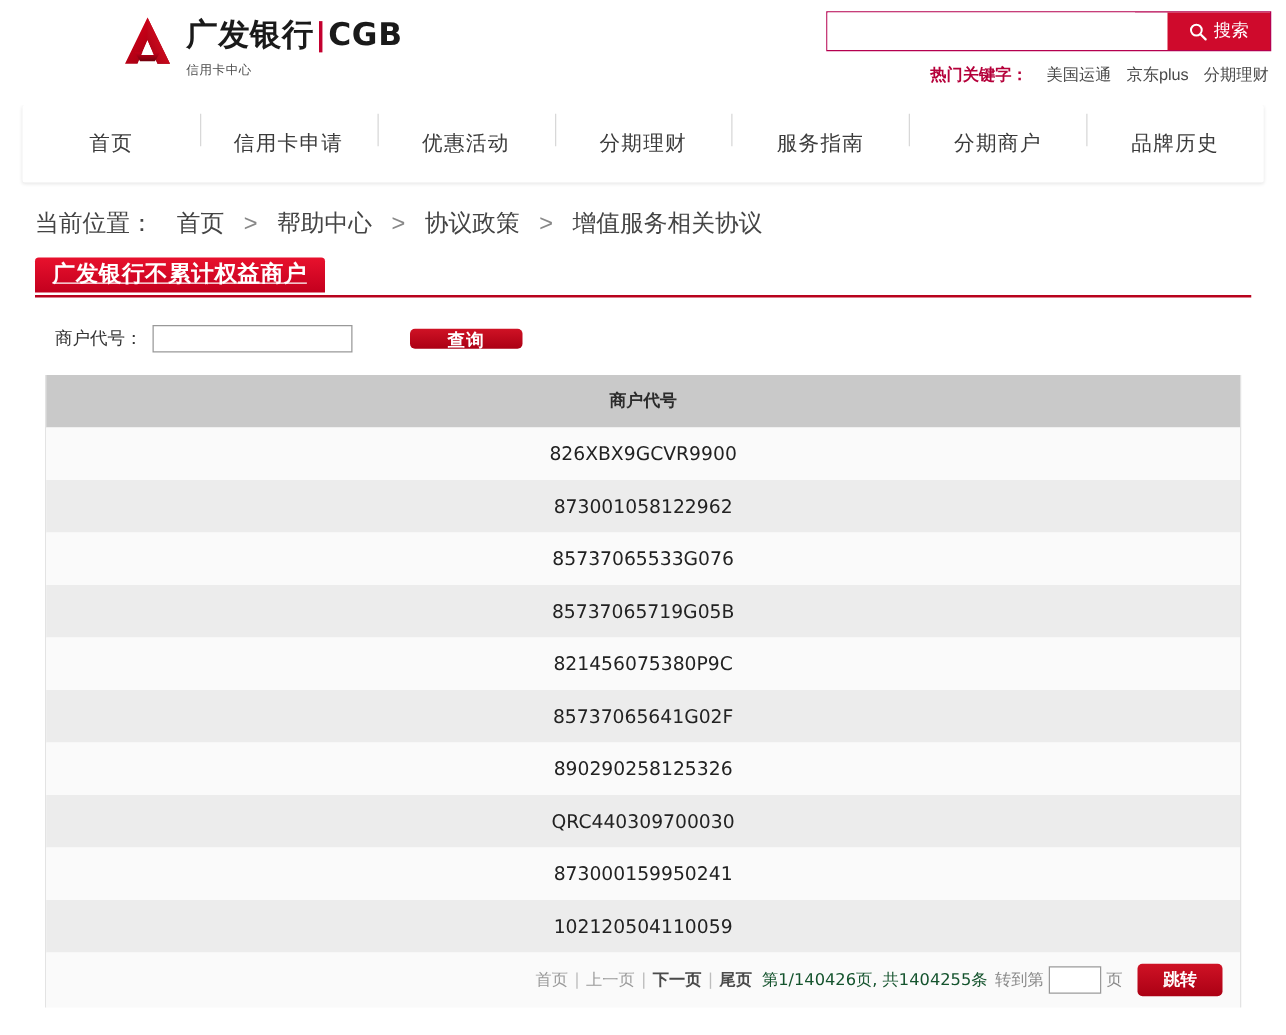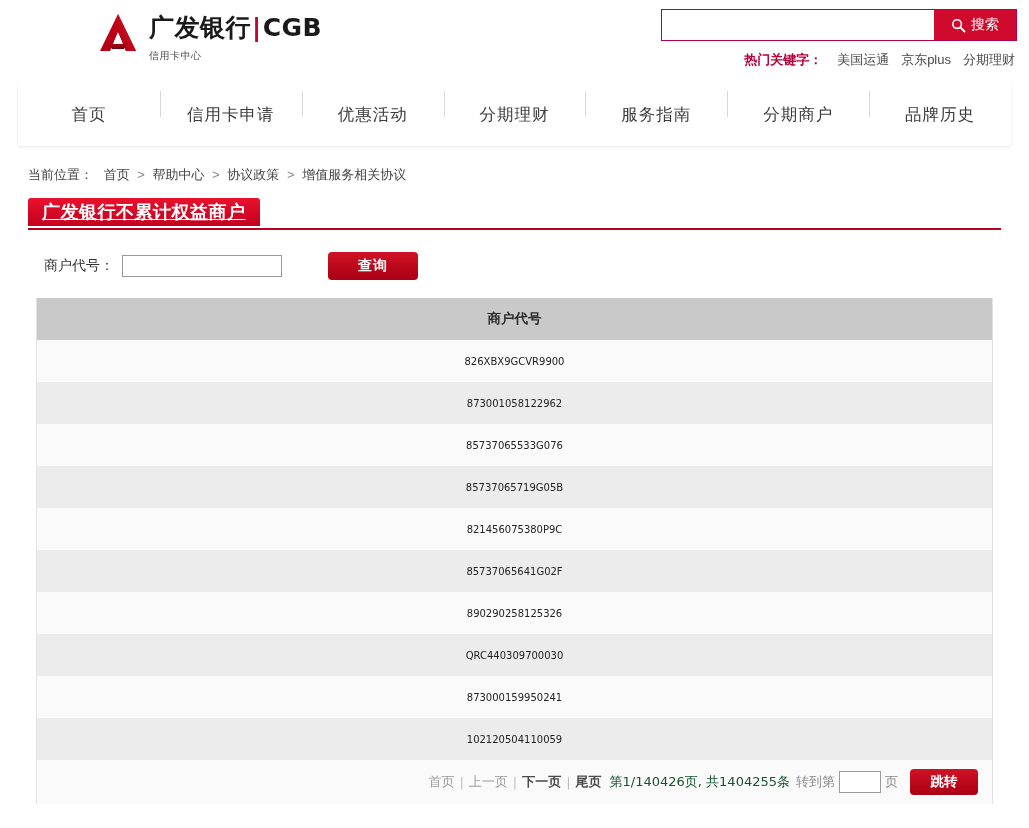--- a/index.html
+++ b/index.html
@@ -137,23 +137,23 @@
     content: "";
     position: absolute;
     left: 0; top: -13px;
     width: 1px; height: 26px;
     background: #d8d8d8;
   }
 
   
   .breadcrumb {
     padding: 20px 0 14px 28px;
-    font-size: 13px;
+    font-size: 19px;
     color: #444;
-    font-family: Liberation Sans, sans-serif;
+    font-family: Liberation Mono, monospace;
   }
   .breadcrumb .bc-label { margin-right: 7px; }
   .breadcrumb .bc-link { color: #444; cursor: pointer; }
   .breadcrumb .bc-sep { color: #888; padding: 0 4px; }
 
   
   .content {
     padding: 0 28px;
   }
   .tab-bar {
@@ -200,21 +200,21 @@
     height: 22px;
     border: 1px solid #999;
     outline: none;
     font-size: 13px;
     padding: 0 4px;
     background: #fff;
   }
   .query-btn {
     margin-left: 46px;
     width: 90px;
-    height: 28px;
+    height: 16px;
     border: none;
     border-radius: 4px;
     background: linear-gradient(to bottom, #cf1225 0%, #ab0014 100%);
     color: #fff;
     font-size: 14px;
     font-weight: bold;
     cursor: pointer;
     letter-spacing: 1px;
     font-family: "DejaVu Sans", "Liberation Sans", sans-serif;
   }
@@ -235,21 +235,21 @@
     color: #2b2b2b;
     font-size: 13.5px;
     font-weight: bold;
     height: 42px;
     text-align: center;
     font-family: "DejaVu Sans", "Liberation Sans", sans-serif;
   }
   table.data td {
     height: 42px;
     text-align: center;
-    font-size: 10px;
+    font-size: 15px;
     color: #222;
     font-family: "DejaVu Sans", "Liberation Sans", sans-serif;
   }
   table.data tr.odd td { background: #fafafa; }
   table.data tr.even td { background: #ececec; }
 
   
   .pager {
     display: flex;
     align-items: center;

